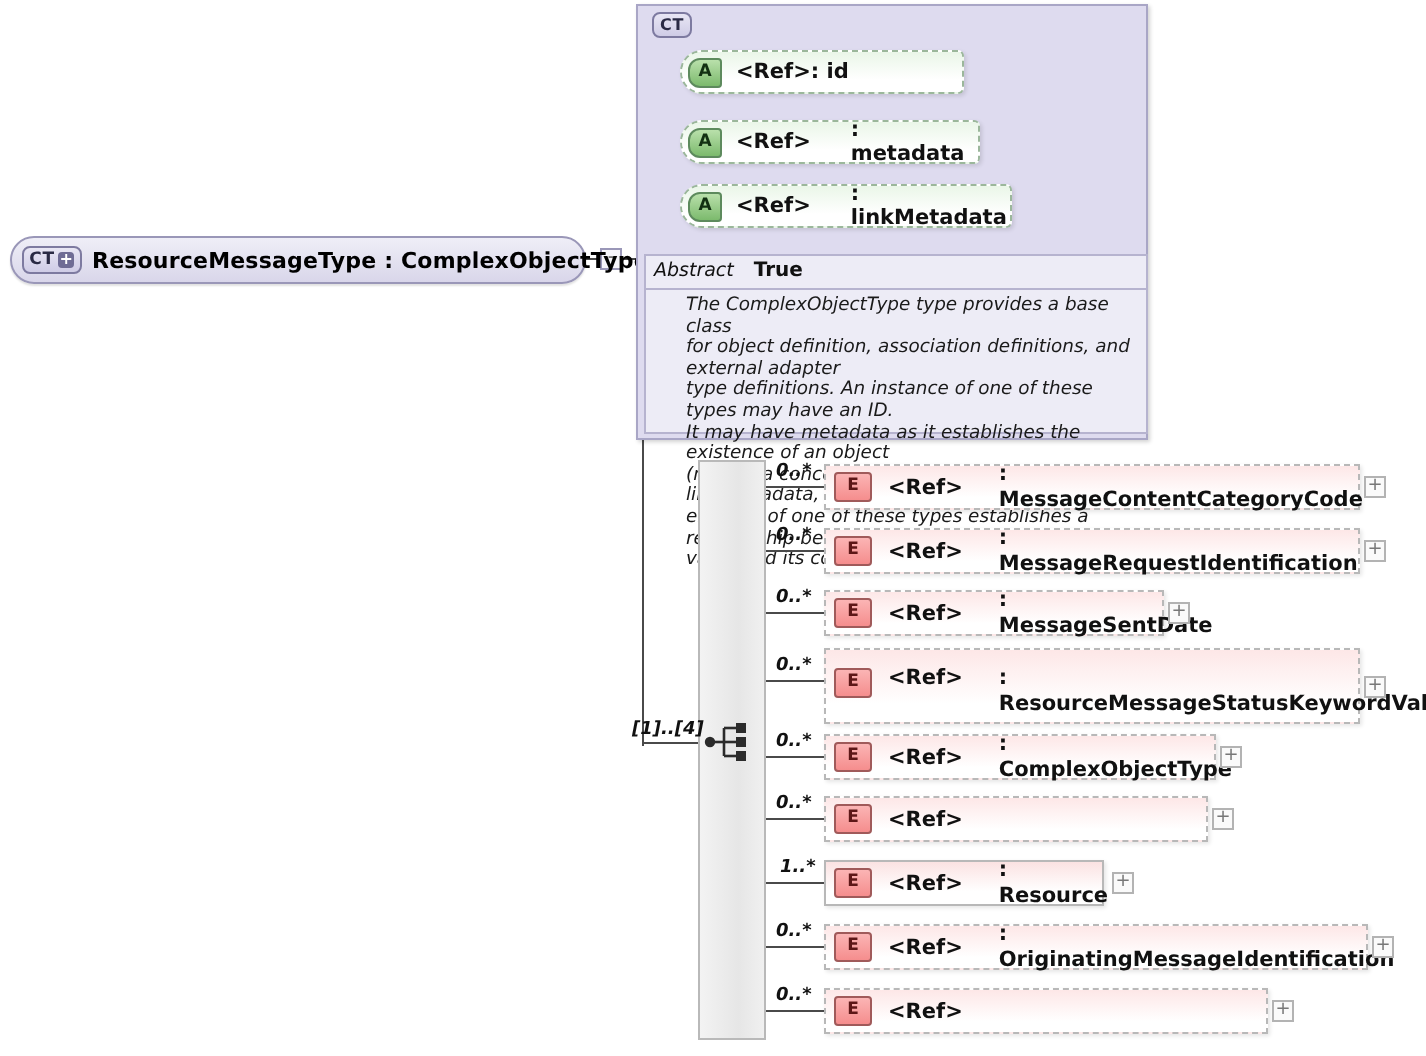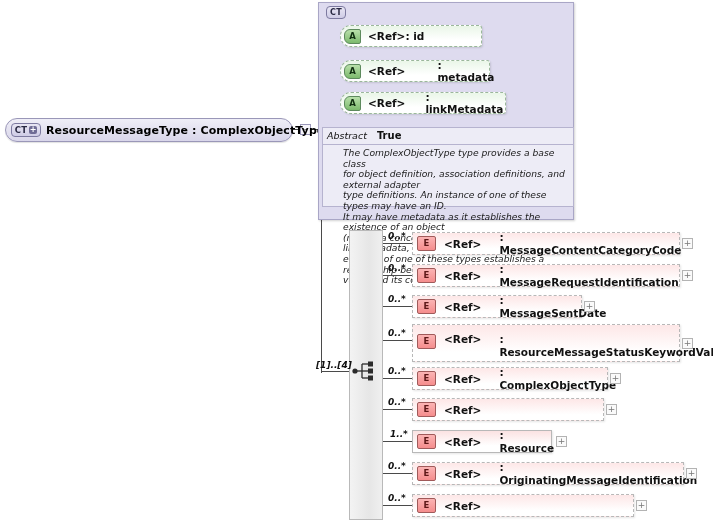--- a/index.html
+++ b/index.html
@@ -93,21 +93,21 @@
     width:17px;height:15px;
     border:1px solid #5d8a5d;border-radius:6px 2px 2px 6px;
     background:linear-gradient(to bottom,#b9e0ab,#7cba6d);
     color:#123012;font-size:8.5px;
   }
   .attr-ref{font-size:10.5px;color:#111;margin-left:7px;font-weight:bold;}
   .attr-name{font-size:10.5px;color:#111;font-weight:bold;}
 
   
   .doc-box{
-    position:absolute;left:322px;top:127px;width:252px;height:80px;
+    position:absolute;left:322px;top:127px;width:252px;height:90px;
     box-sizing:border-box;
     border:1px solid #b6b3cf;
     background:#edecf6;
   }
   .doc-abstract{
     display:flex;align-items:baseline;gap:10px;
     padding:2px 0 1px 4px;
     border-bottom:1px solid #b6b3cf;
     height:13px;
   }
@@ -221,21 +221,21 @@
 
   <div class="attr-row" style="left:340px;top:25px;width:142px;">
     <span class="badge badge-a">A</span>
     <span class="attr-ref">&lt;Ref&gt;</span>
     <span class="attr-name" style="">: id</span>
   </div>
 
   <div class="attr-row" style="left:340px;top:60px;width:150px;">
     <span class="badge badge-a">A</span>
     <span class="attr-ref">&lt;Ref&gt;</span>
-    <span class="attr-name" style="margin-left:32px;">: metadata</span>
+    <span class="attr-name" style="margin-left:20px;">: metadata</span>
   </div>
 
   <div class="attr-row" style="left:340px;top:92px;width:166px;">
     <span class="badge badge-a">A</span>
     <span class="attr-ref">&lt;Ref&gt;</span>
     <span class="attr-name" style="margin-left:20px;">: linkMetadata</span>
   </div>
 
   <div class="doc-box">
     <div class="doc-abstract">

